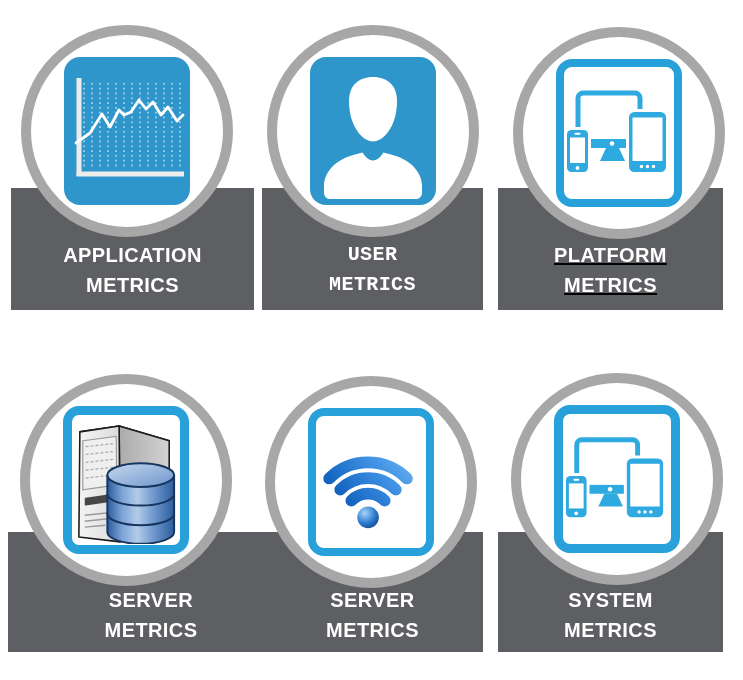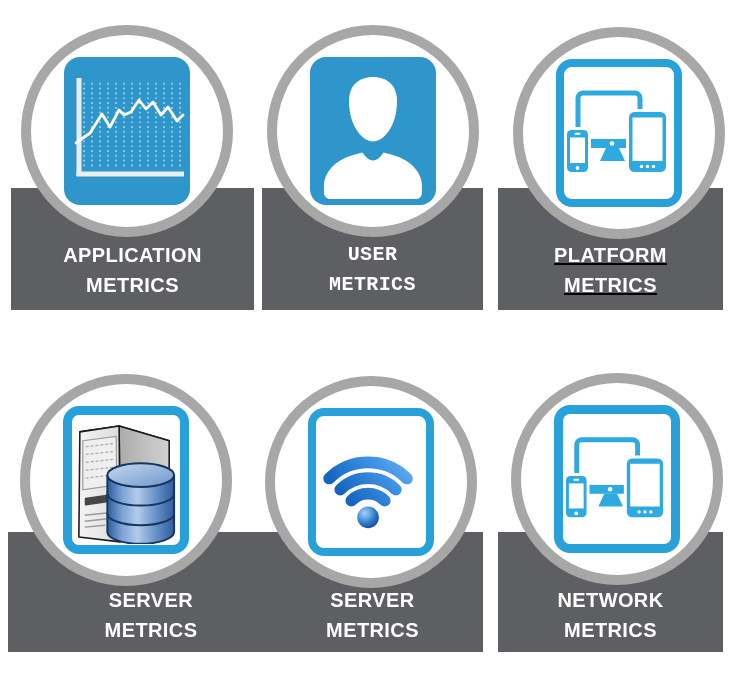--- a/index.html
+++ b/index.html
@@ -179,21 +179,21 @@
           <path d="M23.7 73.7 A40 40 0 0 1 80.3 73.7" fill="none" stroke="url(#wifiGrad)" stroke-width="12" stroke-linecap="round"></path>
           <path d="M12.4 62.4 A56 56 0 0 1 91.6 62.4" fill="none" stroke="url(#wifiGrad)" stroke-width="12" stroke-linecap="round"></path>
           <circle cx="52" cy="102" r="11" fill="url(#ballGrad)"></circle>
         </svg>
       </div>
     </div>
   </div>
 
   <div class="tile t6">
     <div class="label-box">
-      <div class="label-line">NETWORK</div>
+      <div class="label-line">SYSTEM</div>
       <div class="label-line">METRICS</div>
     </div>
     <div class="circle">
       <div class="icon-square outlined">
         <svg width="108" height="92" viewBox="0 0 110 92">
           <rect x="14" y="6" width="62" height="52" rx="5" fill="none" stroke="#2FAAE1" stroke-width="5"></rect>
           <rect x="20" y="52" width="56" height="9" fill="#2FAAE1"></rect>
           <circle cx="48" cy="56.5" r="2.3" fill="#FFFFFF"></circle>
           <path d="M42 61 h13 l6 13 H36 z" fill="#2FAAE1"></path>
           <rect x="0" y="40" width="27" height="48" rx="6" fill="#FFFFFF"></rect>

